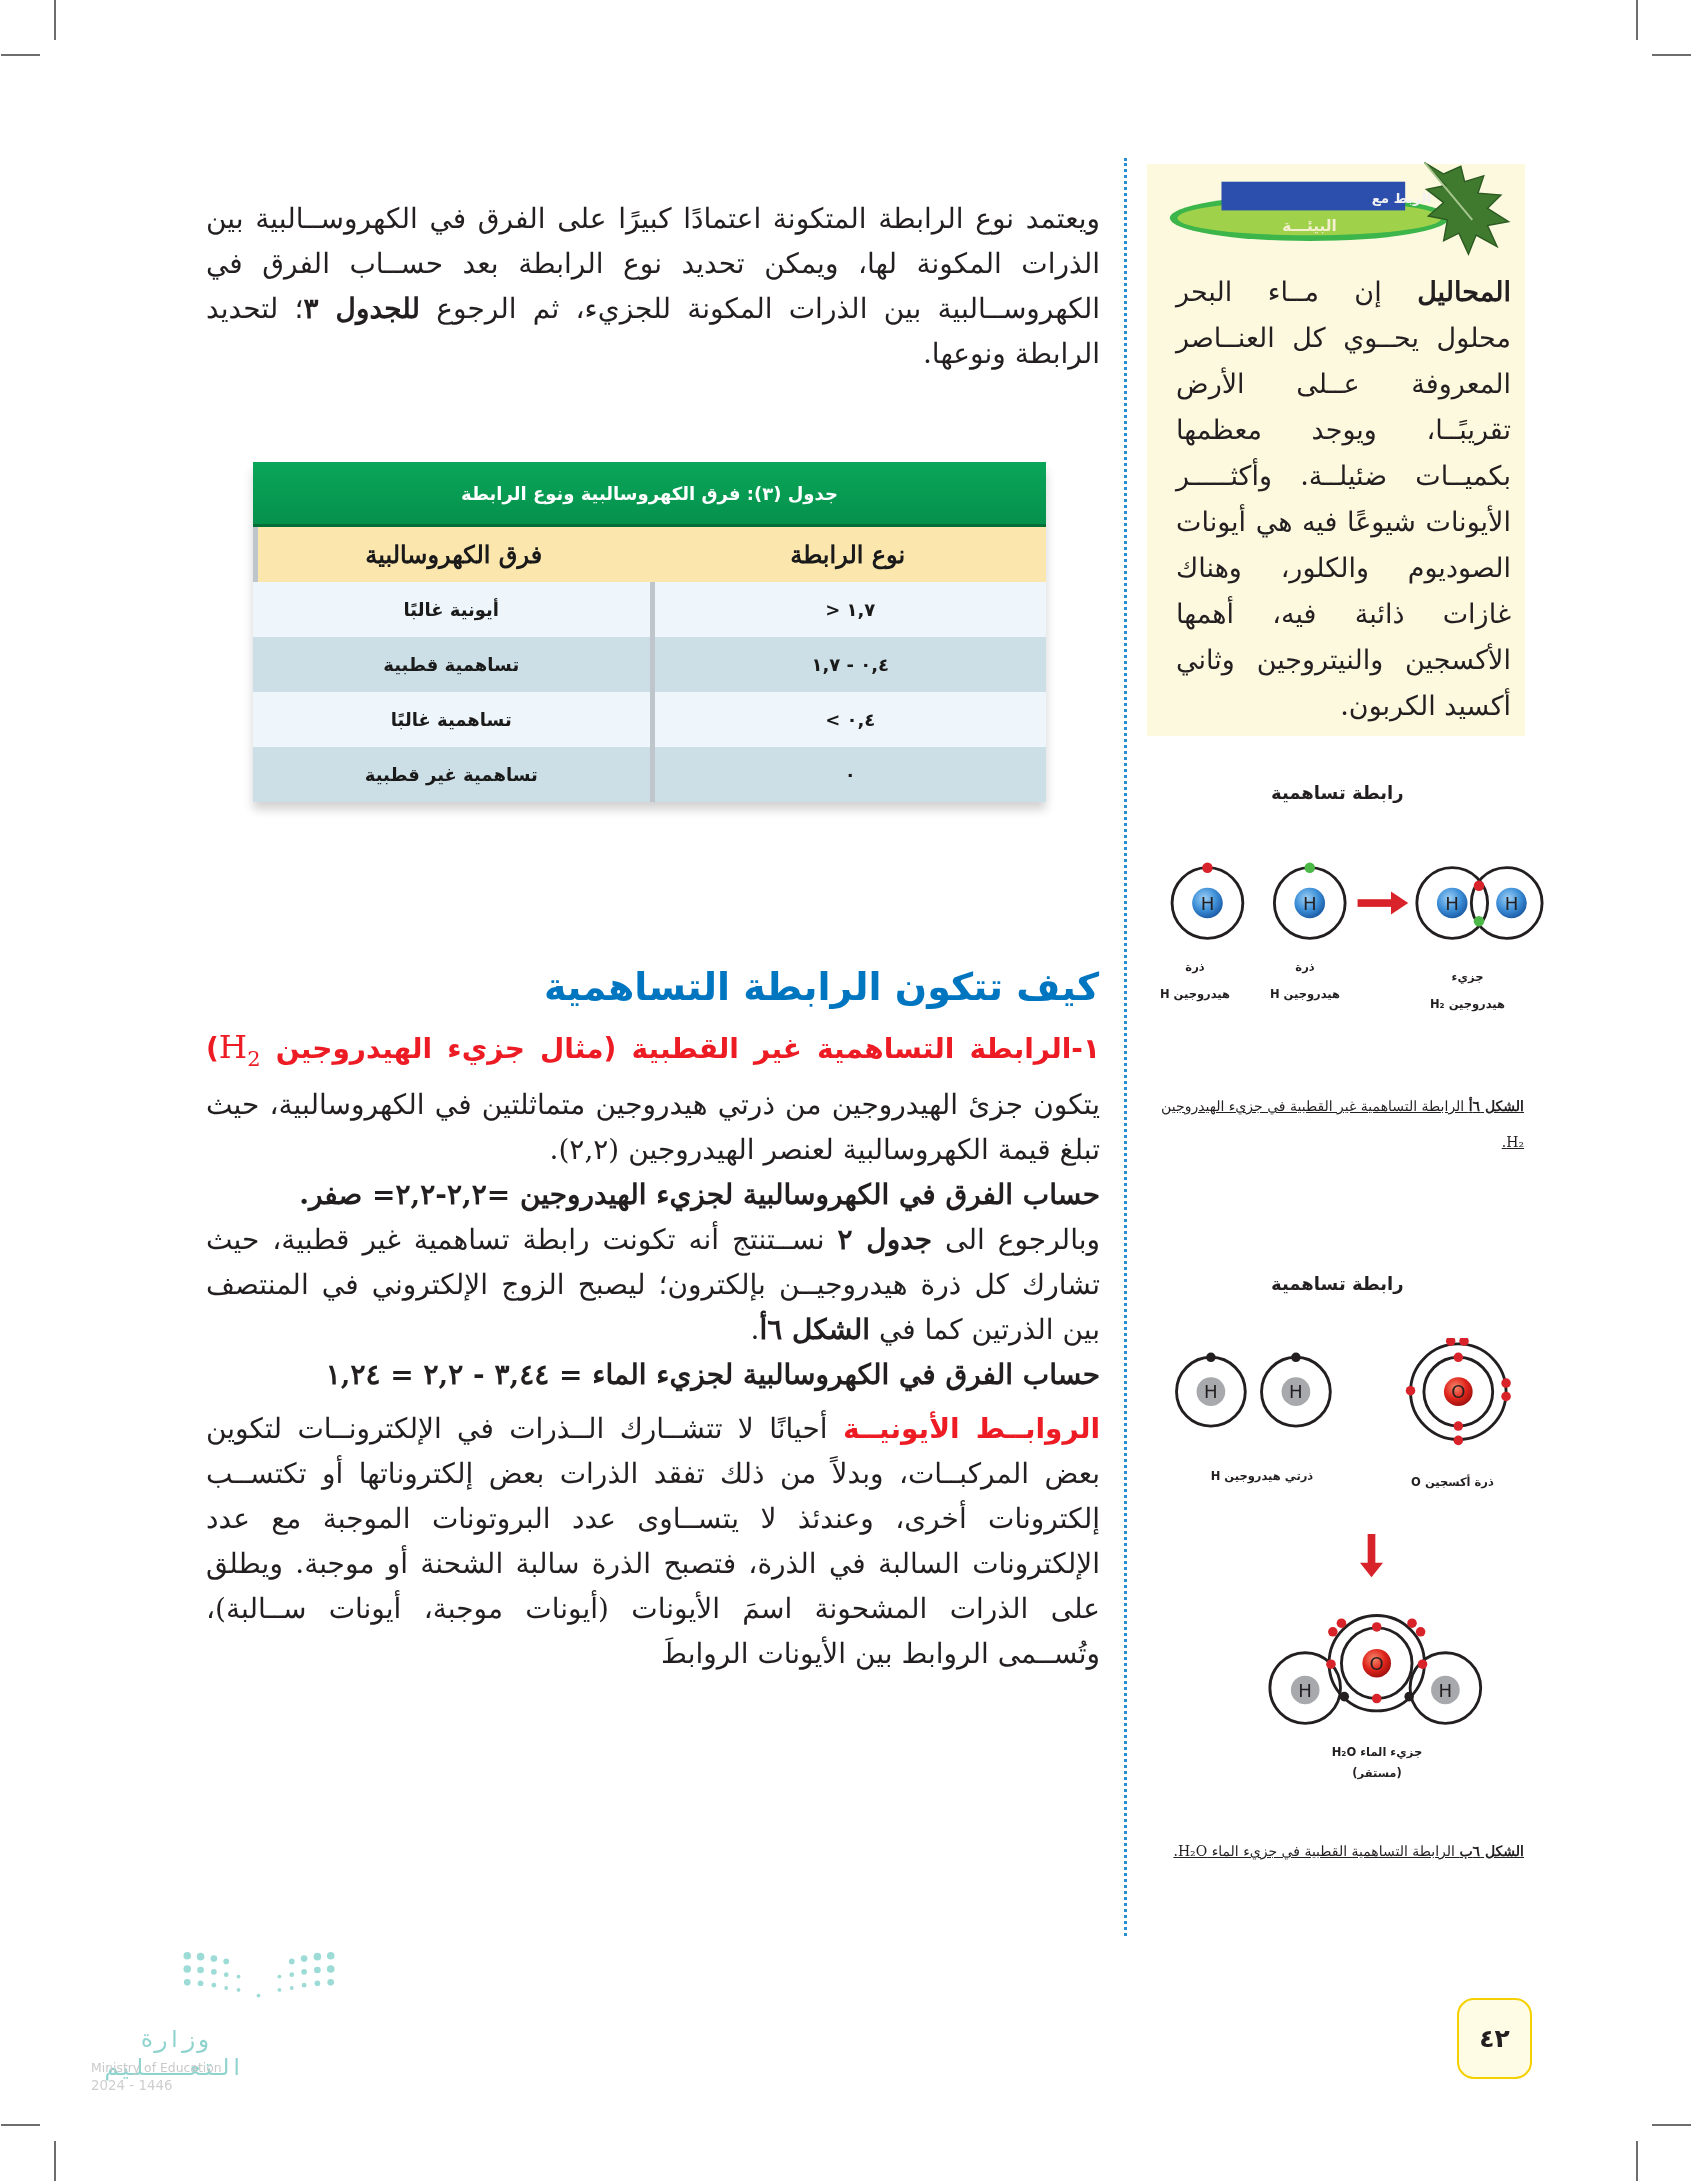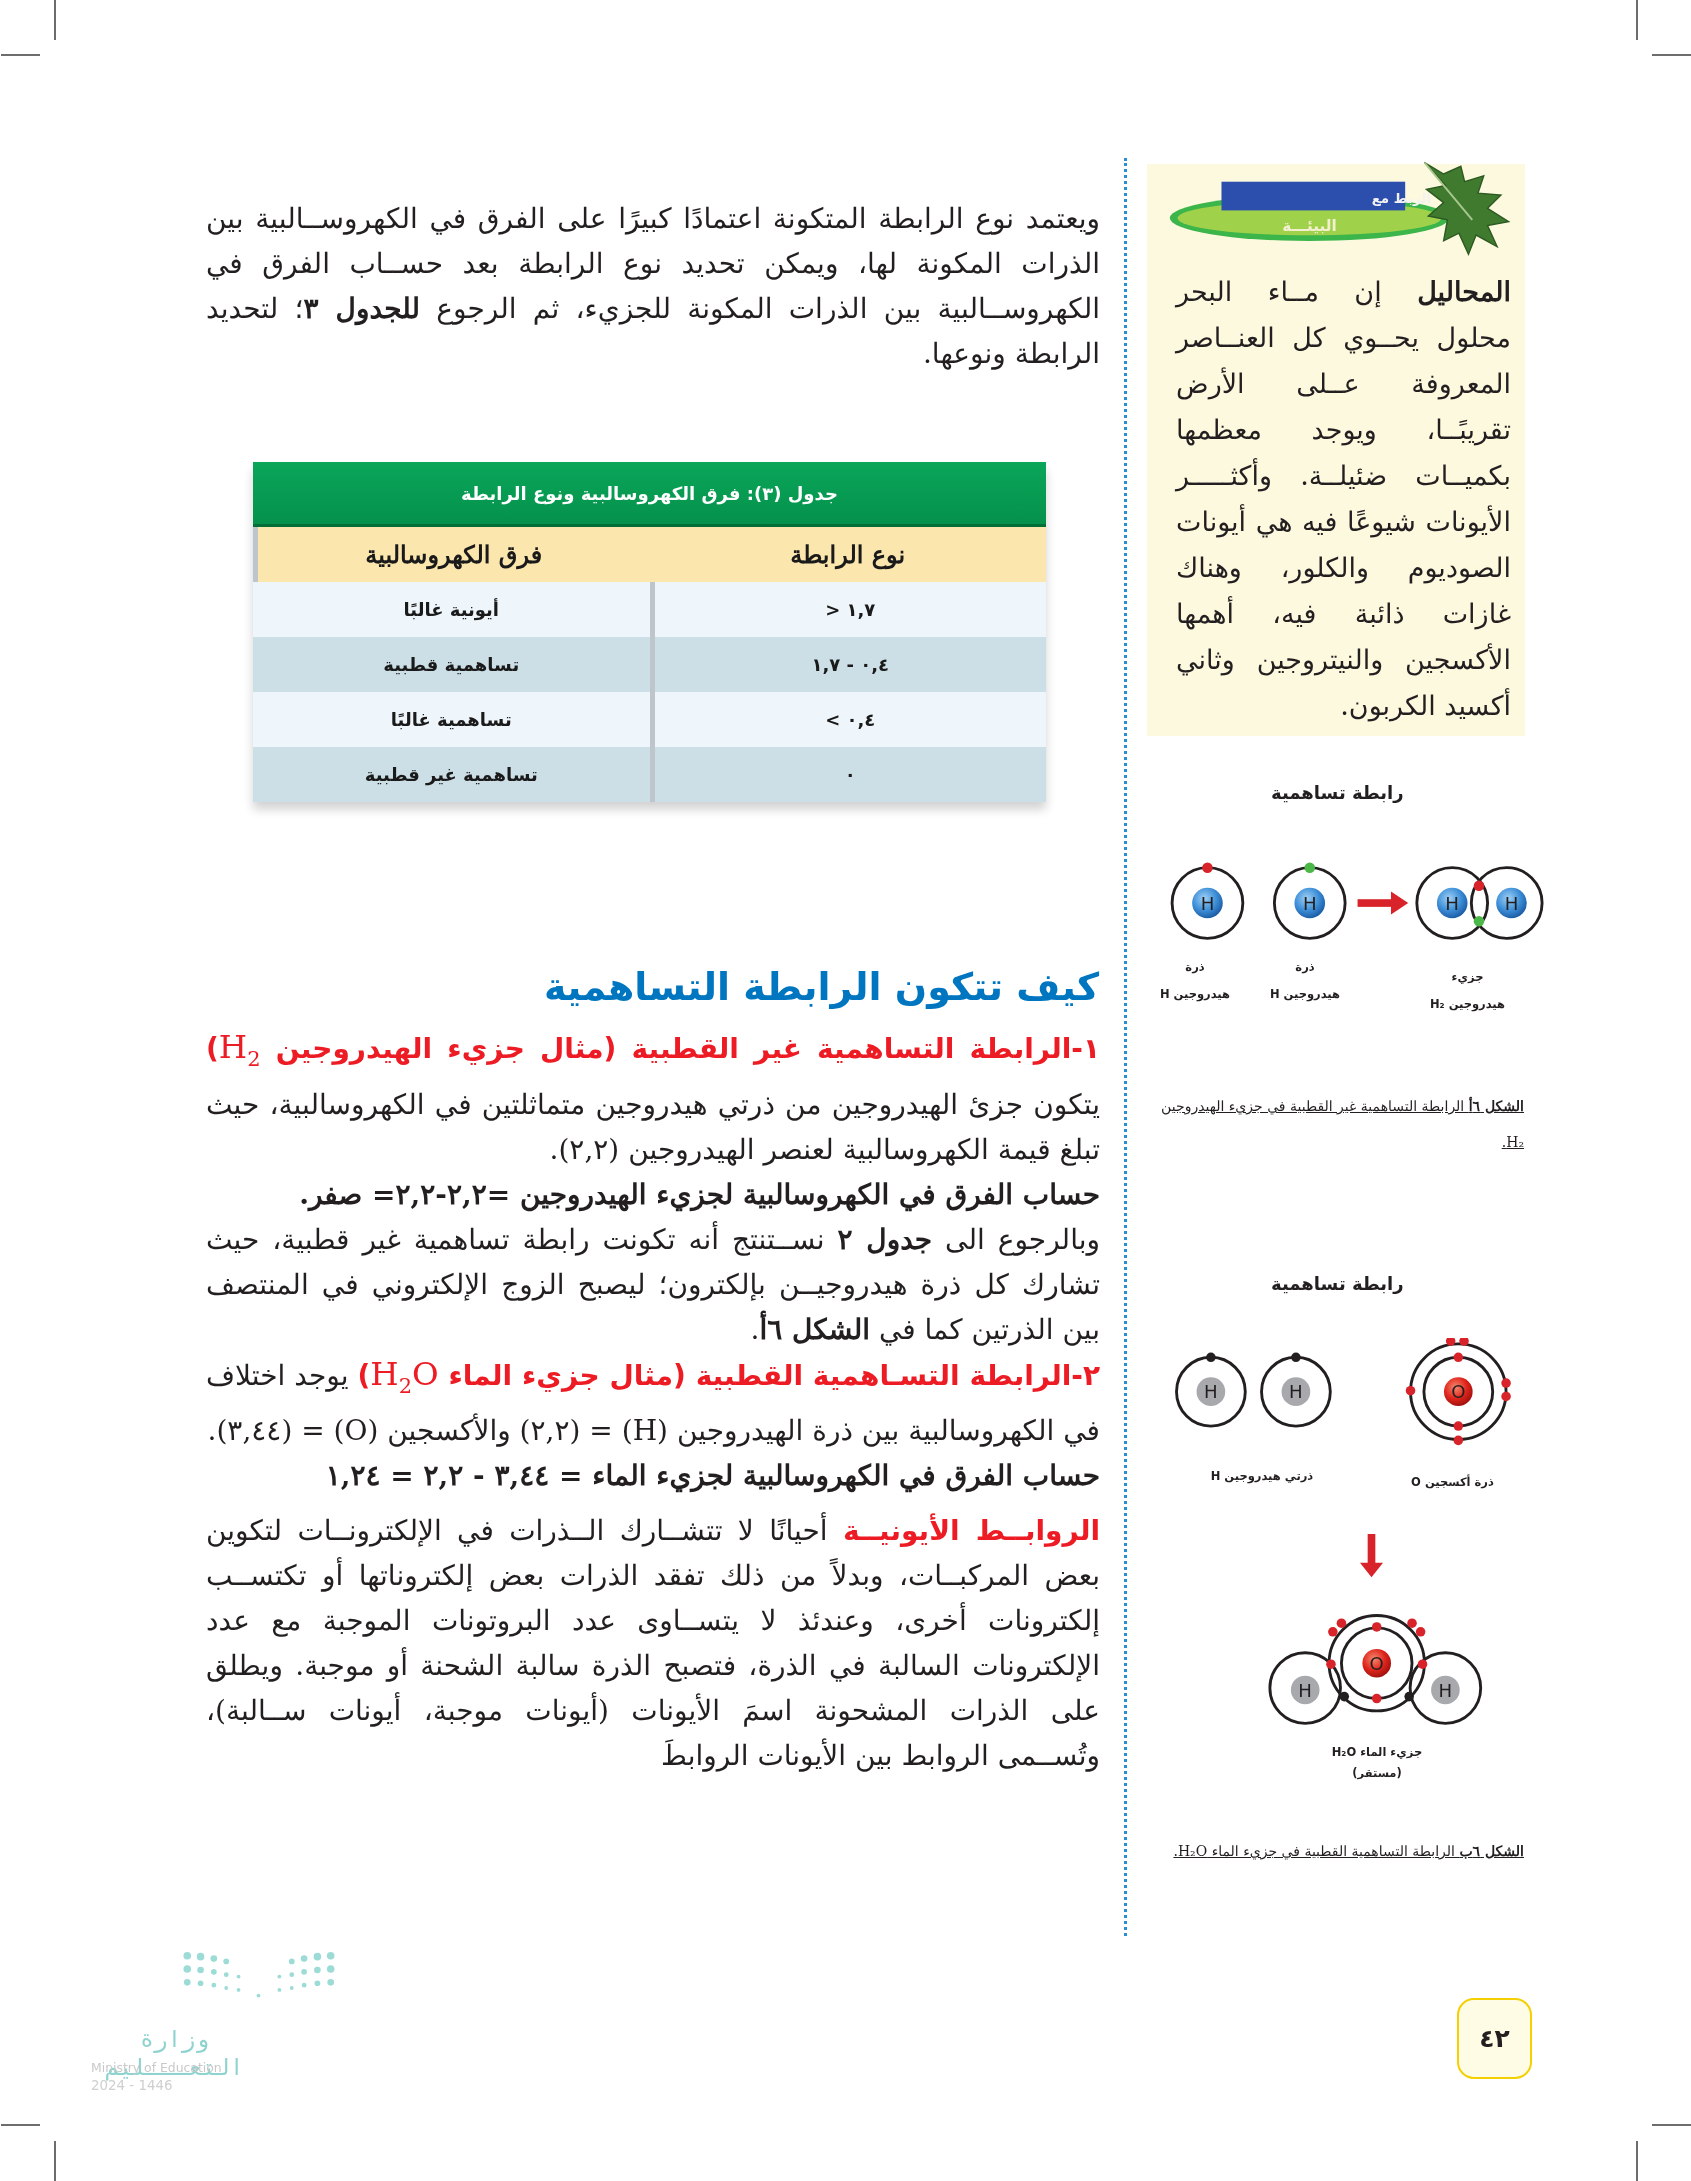--- a/index.html
+++ b/index.html
@@ -86,23 +86,20 @@
 </div>
 
 <div class="section-heading">كيف تتكون الرابطة التساهمية</div>
 
 <div class="main" style="top:1025px;">
   <p class="para">
     <span class="red"><span>١-الرابطة التساهمية غير القطبية (مثال جزيء الهيدروجين</span> <span class="chem"><span>H</span><sub>2</sub></span><span>)</span></span><span> يتكون جزئ الهيدروجين من ذرتي هيدروجين متماثلتين في الكهروسالبية، حيث تبلغ قيمة الكهروسالبية لعنصر الهيدروجين (٢,٢).</span>
   </p>
   <p class="para" style="font-weight:bold;">حساب الفرق في الكهروسالبية لجزيء الهيدروجين =٢,٢-٢,٢= صفر.</p>
   <p class="para"><span>وبالرجوع الى </span><b>جدول ٢</b><span> نســتنتج أنه تكونت رابطة تساهمية غير قطبية، حيث تشارك كل ذرة هيدروجيــن بإلكترون؛ ليصبح الزوج الإلكتروني في المنتصف بين الذرتين كما في </span><b>الشكل ٦أ</b><span>.</span></p>
-  <p class="para">
-    <span class="red"><span>٢-الرابطة التسـاهمية القطبية (مثال جزيء الماء</span> <span class="chem"><span>H</span><sub>2</sub><span>O</span></span><span>)</span></span><span>  يوجد اختلاف في الكهروسالبية بين ذرة الهيدروجين (H) = (٢,٢) والأكسجين (O) = (٣,٤٤).</span>
-  </p>
   <p class="para" style="font-weight:bold;">حساب الفرق في الكهروسالبية لجزيء الماء = ٣,٤٤ - ٢,٢ = ١,٢٤</p>
   <p class="para" style="margin-top:9.6px;"><span class="red">الروابــط الأيونيــة</span><span> أحيانًا لا تتشــارك الــذرات في الإلكترونــات لتكوين بعض المركبــات، وبدلاً من ذلك تفقد الذرات بعض إلكتروناتها أو تكتســب إلكترونات أخرى، وعندئذ لا يتســاوى عدد البروتونات الموجبة مع عدد الإلكترونات السالبة في الذرة، فتصبح الذرة سالبة الشحنة أو موجبة. ويطلق على الذرات المشحونة اسمَ الأيونات (أيونات موجبة، أيونات ســالبة)، وتُســمى الروابط بين الأيونات الروابطَ</span></p>
 </div>
 
 <div class="divider"></div>
 
 <div class="env-box">
   <svg class="env-badge" viewBox="0 0 300 72">
     <ellipse cx="150" cy="46" rx="146" ry="24" fill="#3cb54a"></ellipse>
     <ellipse cx="150" cy="46" rx="138" ry="18" fill="#9fd24a"></ellipse>

